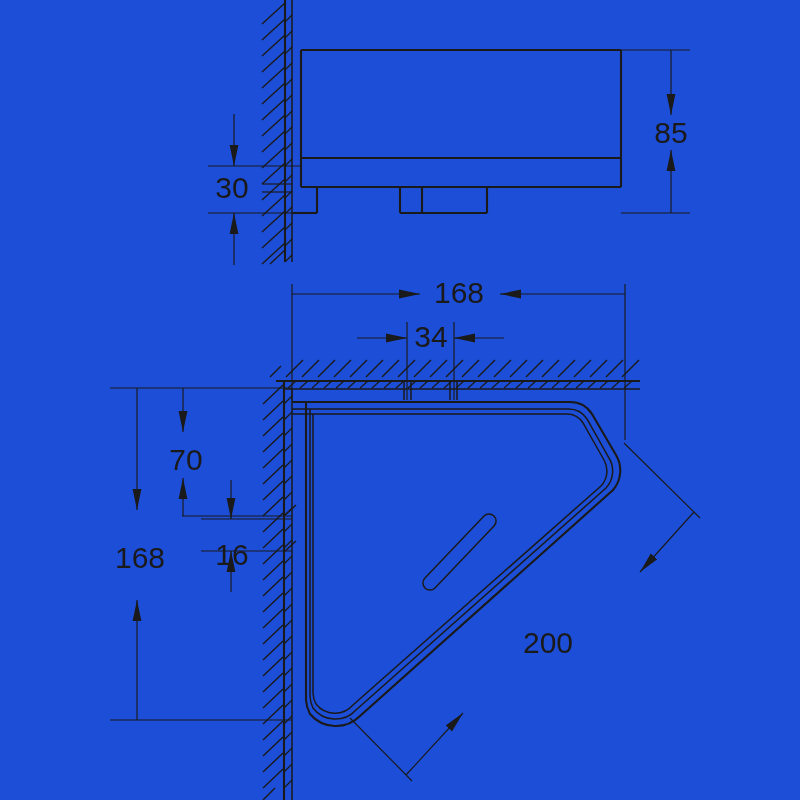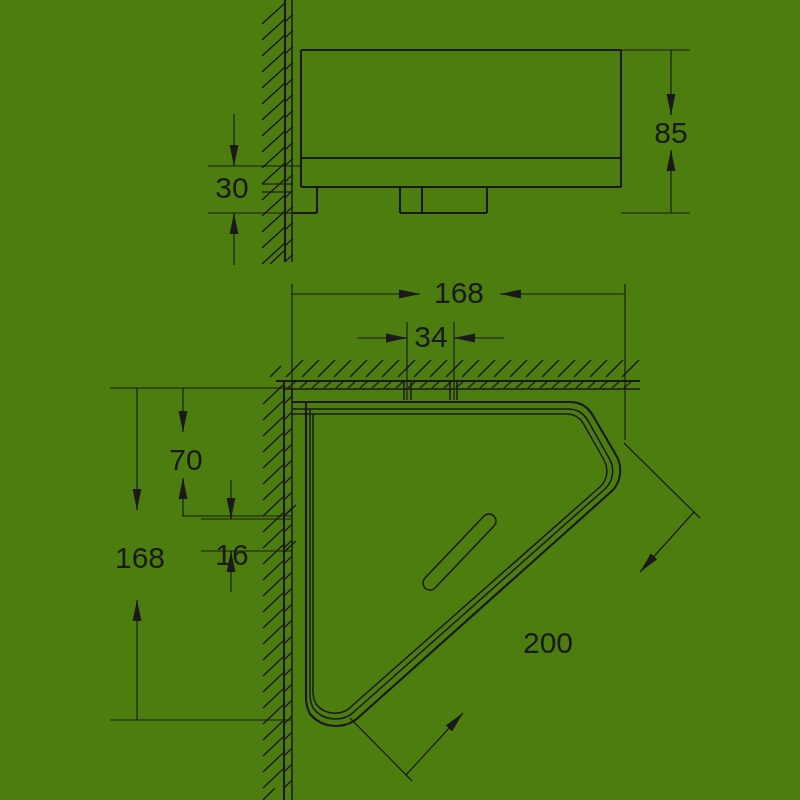--- a/index.html
+++ b/index.html
@@ -7,21 +7,21 @@
     padding: 0;
     background: #ffffff;
   }
   body {
     font-family: "Liberation Sans", sans-serif;
   }
   #drawing-root {
     position: relative;
     width: 800px;
     height: 800px;
-    background: #4d7c0f;
+    background: #1d4ed8;
     overflow: hidden;
   }
   svg#tech-drawing {
     display: block;
     width: 800px;
     height: 800px;
   }
   .ln {
     stroke: #1a1a1a;
     fill: none;

